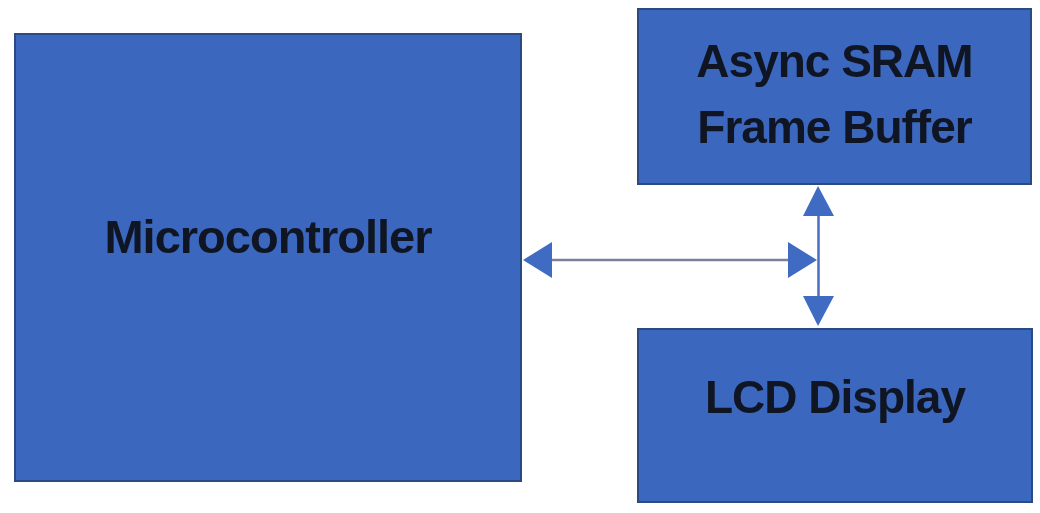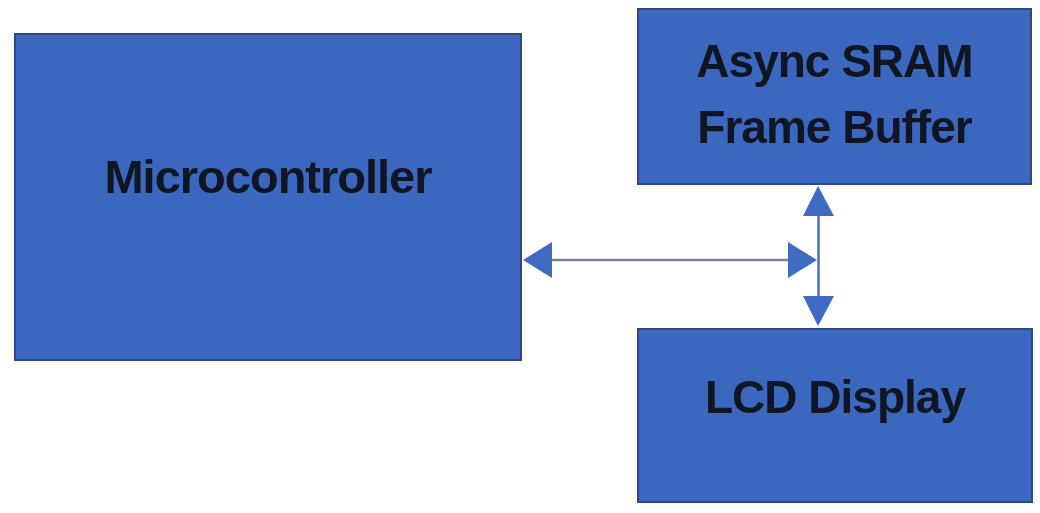--- a/index.html
+++ b/index.html
@@ -30,21 +30,21 @@
     border: 2px solid var(--node-border);
     display: flex;
     flex-direction: column;
     align-items: center;
     justify-content: center;
     color: var(--label-color);
     font-weight: bold;
     letter-spacing: -1px;
     text-align: center;
   }
-  .node-mcu  { left: 14px;  top: 33px;  width: 508px; height: 328px; font-size: 47px; }
+  .node-mcu  { left: 14px;  top: 33px;  width: 508px; height: 449px; font-size: 47px; }
   .node-mcu .node-label { transform: translateY(-21px); }
   .node-sram { left: 637px; top: 8px;   width: 395px; height: 177px; font-size: 46px; line-height: 1.42; }
   .node-sram .node-label { transform: translateY(-2px); }
   .node-lcd  { left: 637px; top: 328px; width: 396px; height: 175px; font-size: 46px; }
   .node-lcd .node-label { transform: translateY(-19px); }
   .connector-layer {
     position: absolute;
     left: 0; top: 0;
     width: 1040px; height: 513px;
     pointer-events: none;

